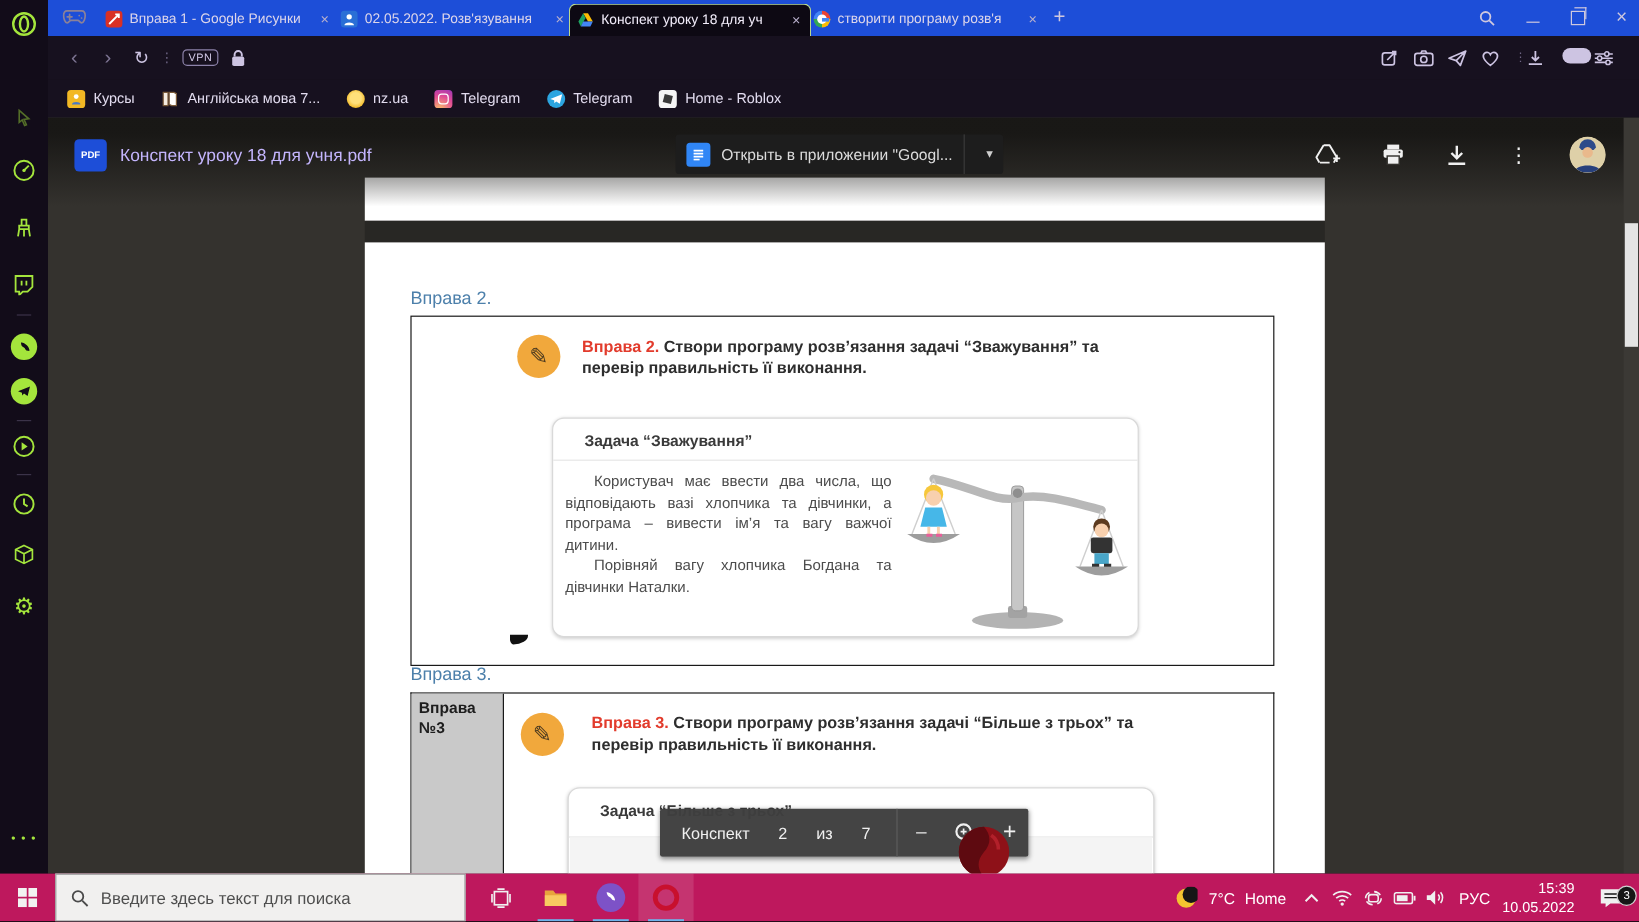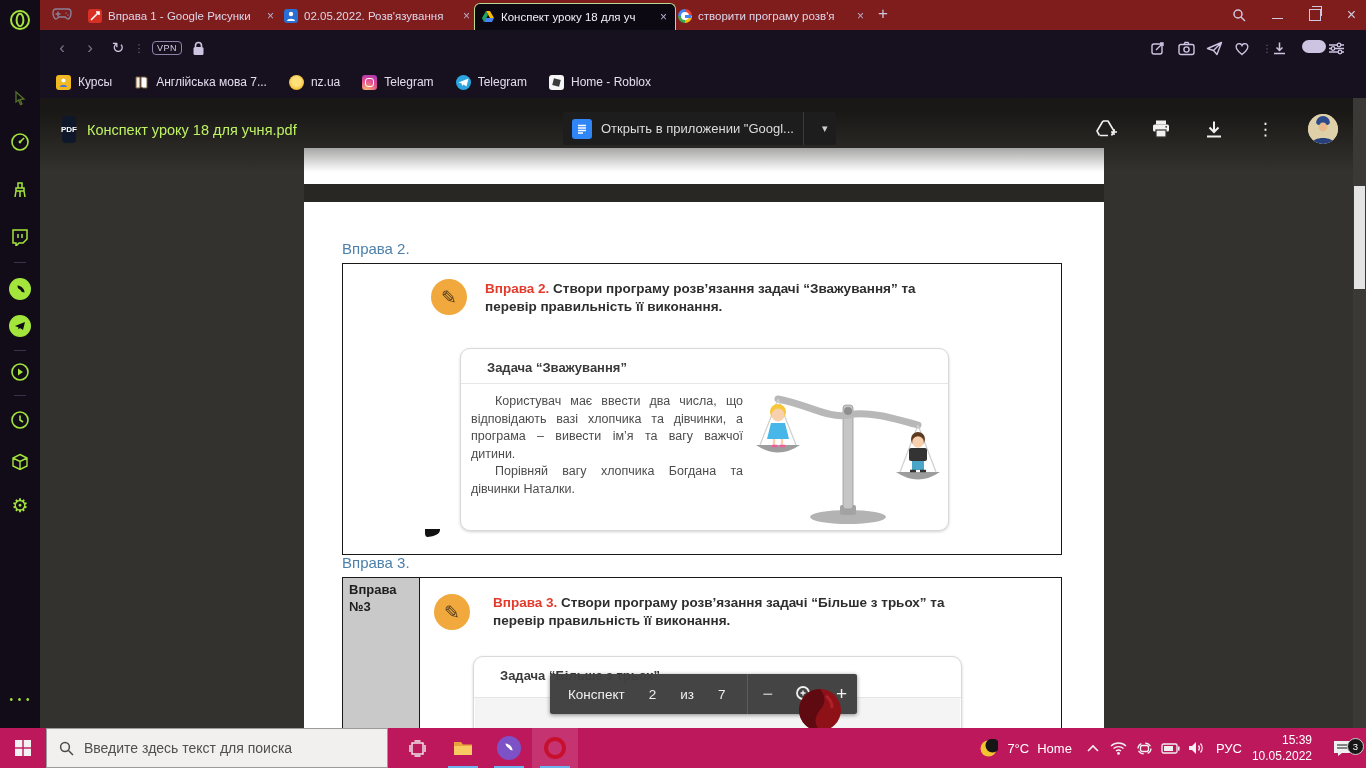--- a/index.html
+++ b/index.html
@@ -1,21 +1,21 @@
 <!DOCTYPE html>
 <html><head>
 <meta charset="utf-8">
 <style>
   html,body{margin:0;padding:0;background:#000}
   .screen{position:relative;width:1366px;height:768px;overflow:hidden;
           font-family:"Liberation Sans",sans-serif;background:#17111f}
   .abs{position:absolute}
   .flex{display:flex;align-items:center}
   
-  .tabbar{left:40px;top:0;width:1326px;height:30px;background:#7f1d1d}
+  .tabbar{left:40px;top:0;width:1326px;height:30px;background:#1d4ed8}
   .tab{position:absolute;top:3px;height:26px;border-radius:6px 6px 0 0;display:flex;
        align-items:center;padding:0 6px;gap:6px;color:#ddd6ea;font-size:11.5px;white-space:nowrap;overflow:hidden}
   .tab .lbl{overflow:hidden;text-overflow:clip;flex:1}
   .tab .x{color:#b9b0cc;font-size:12px;padding:0 2px;flex:0 0 auto}
   .tab.active{background:#0d0913;border:1px solid #b9d98f;border-bottom:none;color:#f3eefb}
   .fav{width:14px;height:14px;flex:0 0 auto;border-radius:3px;position:relative}
   .navbar{left:40px;top:30px;width:1326px;height:36px;background:#17111f;display:flex;align-items:center;color:#cdc4e2}
   .navbtn{font-size:17px;color:#7d7492;width:28px;text-align:center}
   .vpn{border:1px solid #8d83aa;border-radius:4px;font-size:9px;padding:1px 4px;color:#d4cbe8;letter-spacing:.5px}
   .url{font-size:13.5px;color:#d8d0ea}
@@ -367,22 +367,22 @@
           <div class="cardtitle">Задача “Більше з трьох”</div>
           <div class="carddiv" style="top:40px"></div>
           <div class="abs" style="left:1px;right:1px;top:41px;height:48px;background:#f4f4f4"></div>
         </div>
       </div>
     </div>
 
     <div class="grad"></div>
 
     <div class="abs flex" style="left:22px;top:18px;gap:11px">
-      <span style="width:14px;height:27px;border-radius:4px;background:#0f172a;display:flex;align-items:center;justify-content:center;color:#fff;font-size:8px;font-weight:bold">PDF</span>
-      <span style="color:#bef264;font-size:14.5px">Конспект уроку 18 для учня.pdf</span>
+      <span style="width:27px;height:27px;border-radius:4px;background:#1d4ed8;display:flex;align-items:center;justify-content:center;color:#fff;font-size:8px;font-weight:bold">PDF</span>
+      <span style="color:#c4b5fd;font-size:14.5px">Конспект уроку 18 для учня.pdf</span>
     </div>
 
     <div class="abs flex" style="left:523px;top:14px;height:33px;background:#1d1d1d;border-radius:3px;padding:0 0 0 9px;gap:9px">
       <span style="width:20px;height:20px;border-radius:3px;background:#3086f6;display:flex;align-items:center;justify-content:center">
         <svg width="10" height="10" viewBox="0 0 10 10">
             <path d="M1 1.5 h8 M1 4 h8 M1 6.5 h8 M1 9 h5" stroke="#fff" stroke-width="1.5"></path>
           </svg>
       </span>
       <span style="color:#dcdcdc;font-size:13px">Открыть в приложении "Googl...</span>
       <span style="width:1px;height:33px;background:#3a3a3a"></span>

